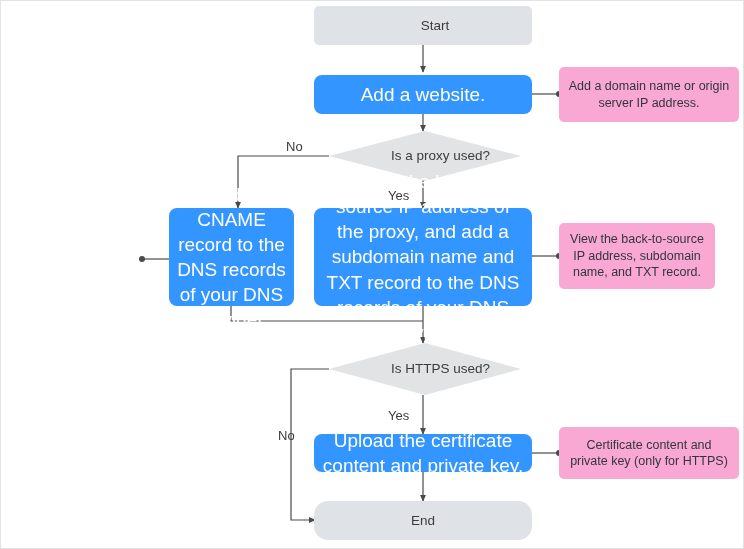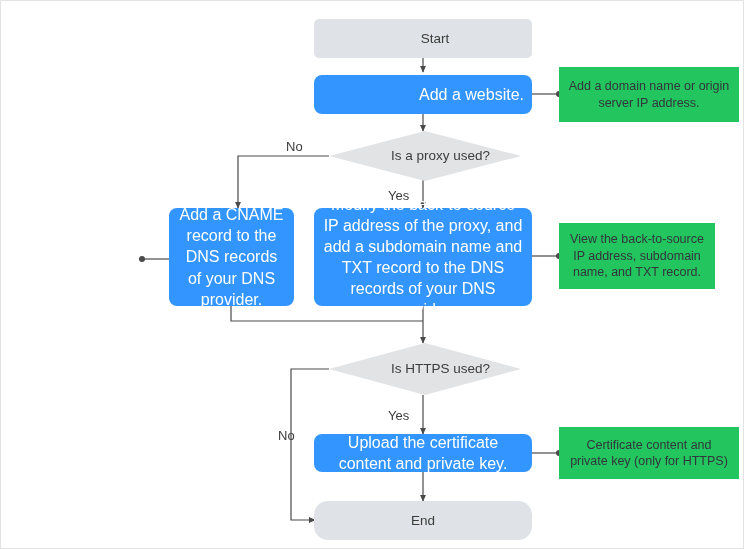--- a/index.html
+++ b/index.html
@@ -39,27 +39,26 @@
   .node-terminal {
     background: #dfe2e6;
     color: #3c3c3c;
     border-radius: 5px;
     font-size: 13.5px;
   }
   .node-process {
     background: #3395ff;
     color: #ffffff;
     border-radius: 8px;
-    font-size: 16px;
-    justify-content: flex-end;
+    font-size: 19px;
   }
   .node-note {
-    background: #22c55e;
+    background: #f9a8d4;
     color: #32363c;
-    border-radius: 0;
+    border-radius: 5px;
     font-size: 12.5px;
   }
   .node-decision {
     background: transparent;
     color: #3c3c3c;
     font-size: 13.5px;
   }
   .node-decision .dec-shape {
     position: absolute;
     left: 0;
@@ -123,21 +122,21 @@
     <path d="M328,368 L290,368 L290,519 L314,519" stroke="#4a4a4a" stroke-width="1.2" fill="none" marker-end="url(#arrowhead)"></path>
 
     <path d="M422,394 L422,433" stroke="#4a4a4a" stroke-width="1.2" fill="none" marker-end="url(#arrowhead)"></path>
 
     <path d="M531,452 L558,452" stroke="#4a4a4a" stroke-width="1.2" fill="none"></path>
     <circle cx="558" cy="452" r="3" fill="#4a4a4a"></circle>
 
     <path d="M422,471 L422,500" stroke="#4a4a4a" stroke-width="1.2" fill="none" marker-end="url(#arrowhead)"></path>
   </svg>
 
-  <div class="node node-terminal" style="left:313px; top:18px; width:218px; height:39px;padding-left:24px;">
+  <div class="node node-terminal" style="left:313px; top:5px; width:218px; height:39px;padding-left:24px;">
     <span class="inner">Start</span>
   </div>
 
   <div class="node node-process" style="left:313px; top:74px; width:218px; height:39px;">
     <span class="inner">Add a website.</span>
   </div>
 
   <div class="node node-note" style="left:558px; top:66px; width:180px; height:55px;">
     <span class="inner">Add a domain name or origin server IP address.</span>
   </div>

